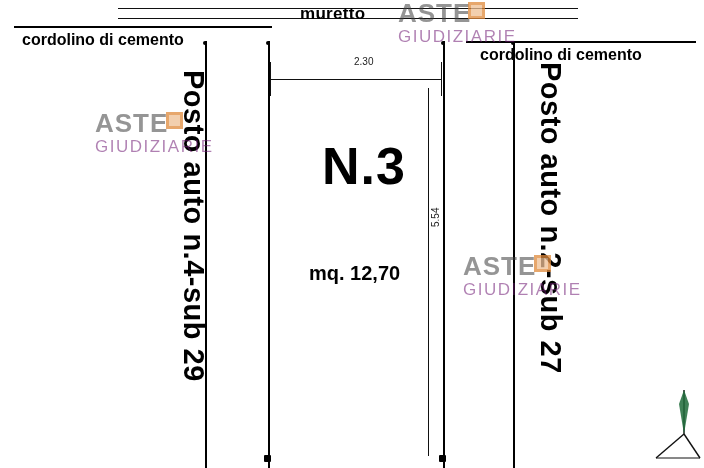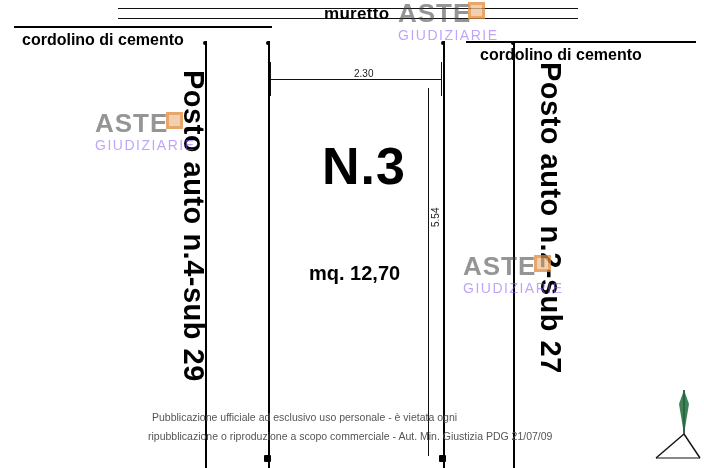--- a/index.html
+++ b/index.html
@@ -42,21 +42,20 @@
     width: 1px;
   }
 
   
   .lbl-muretto {
     left: 300px;
     top: 4px;
     font-size: 17px;
     font-weight: bold;
     letter-spacing: 0.3px;
-    margin-left: 24px;
   }
   .lbl-cordolo-left {
     left: 22px;
     top: 31px;
     font-size: 16px;
     font-weight: bold;
   }
   .lbl-cordolo-right {
     left: 480px;
     top: 46px;
@@ -95,21 +94,21 @@
   .lbl-mq {
     left: 309px;
     top: 262px;
     font-size: 20px;
     font-weight: bold;
   }
 
   
   .dim-top {
     left: 354px;
-    top: 68px;
+    top: 56px;
     font-size: 10px;
     color: #222;
   }
   .dim-right {
     left: 430px;
     top: 227px;
     font-size: 10px;
     color: #222;
     transform-origin: 0 0;
     transform: rotate(-90deg);
@@ -140,22 +139,22 @@
     opacity: 0.55;
     user-select: none;
   }
   .wm-aste .wm-top {
     font-size: 26px;
     font-weight: bold;
     color: #404040;
     letter-spacing: 1px;
   }
   .wm-aste .wm-bot {
-    font-size: 14px;
-    color: #8b5cf6;
+    font-size: 17px;
+    color: #701a75;
     letter-spacing: 1.5px;
     margin-top: 2px;
   }
   .wm-mark {
     position: absolute;
     width: 17px;
     height: 17px;
     background: #e08a3c;
     opacity: 0.75;
   }
@@ -258,22 +257,20 @@
   </div>
   <div class="wm-mark" style="left:166px; top:112px;"></div>
 
   <div class="wm-aste" style="left:463px; top:253px;">
     <div class="wm-top">ASTE</div>
     <div class="wm-bot">GIUDIZIARIE</div>
   </div>
   <div class="wm-mark" style="left:534px; top:255px;"></div>
 
 
-  <div class="wm-note wm-note-1">Pubblicazione ufficiale ad esclusivo uso personale - è vietata ogni</div>
-  <div class="wm-note wm-note-2">ripubblicazione o riproduzione a scopo commerciale - Aut. Min. Giustizia PDG 21/07/09</div>
 
   <svg class="compass" viewBox="0 0 80 80" xmlns="http://www.w3.org/2000/svg">
     <line x1="62" y1="2" x2="62" y2="46" stroke="#111" stroke-width="1.4"></line>
     <line x1="62" y1="46" x2="34" y2="70" stroke="#111" stroke-width="1.4"></line>
     <line x1="62" y1="46" x2="78" y2="70" stroke="#111" stroke-width="1.4"></line>
     <line x1="34" y1="70" x2="78" y2="70" stroke="#111" stroke-width="1"></line>
     <path d="M62 2 L57 16 L62 46 L67 16 Z" fill="#1f6b3a" opacity="0.85"></path>
   </svg>
 
 </div>

